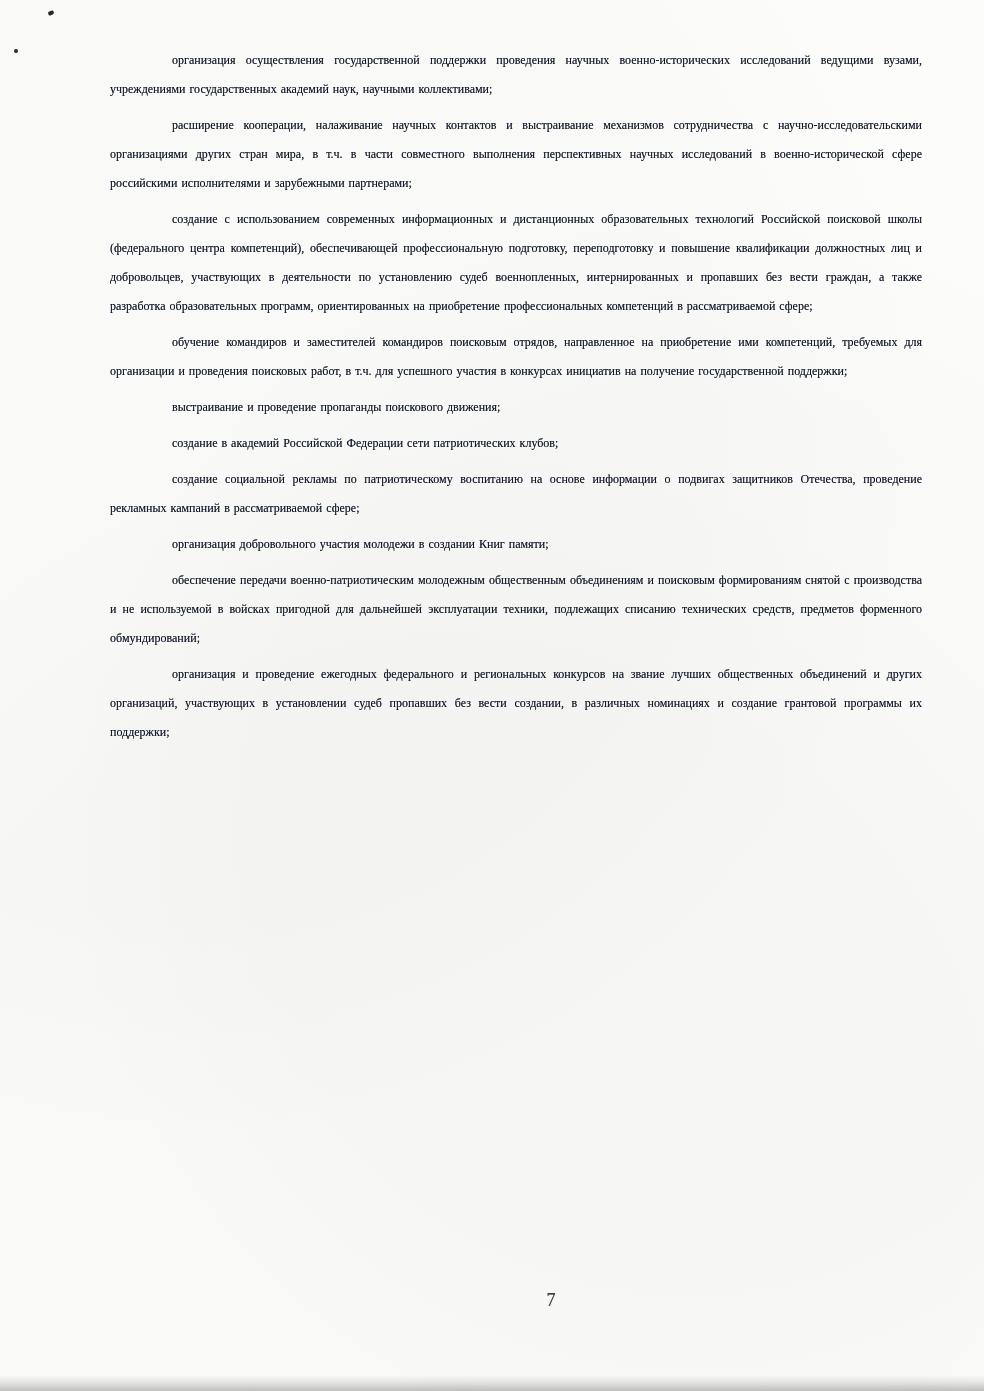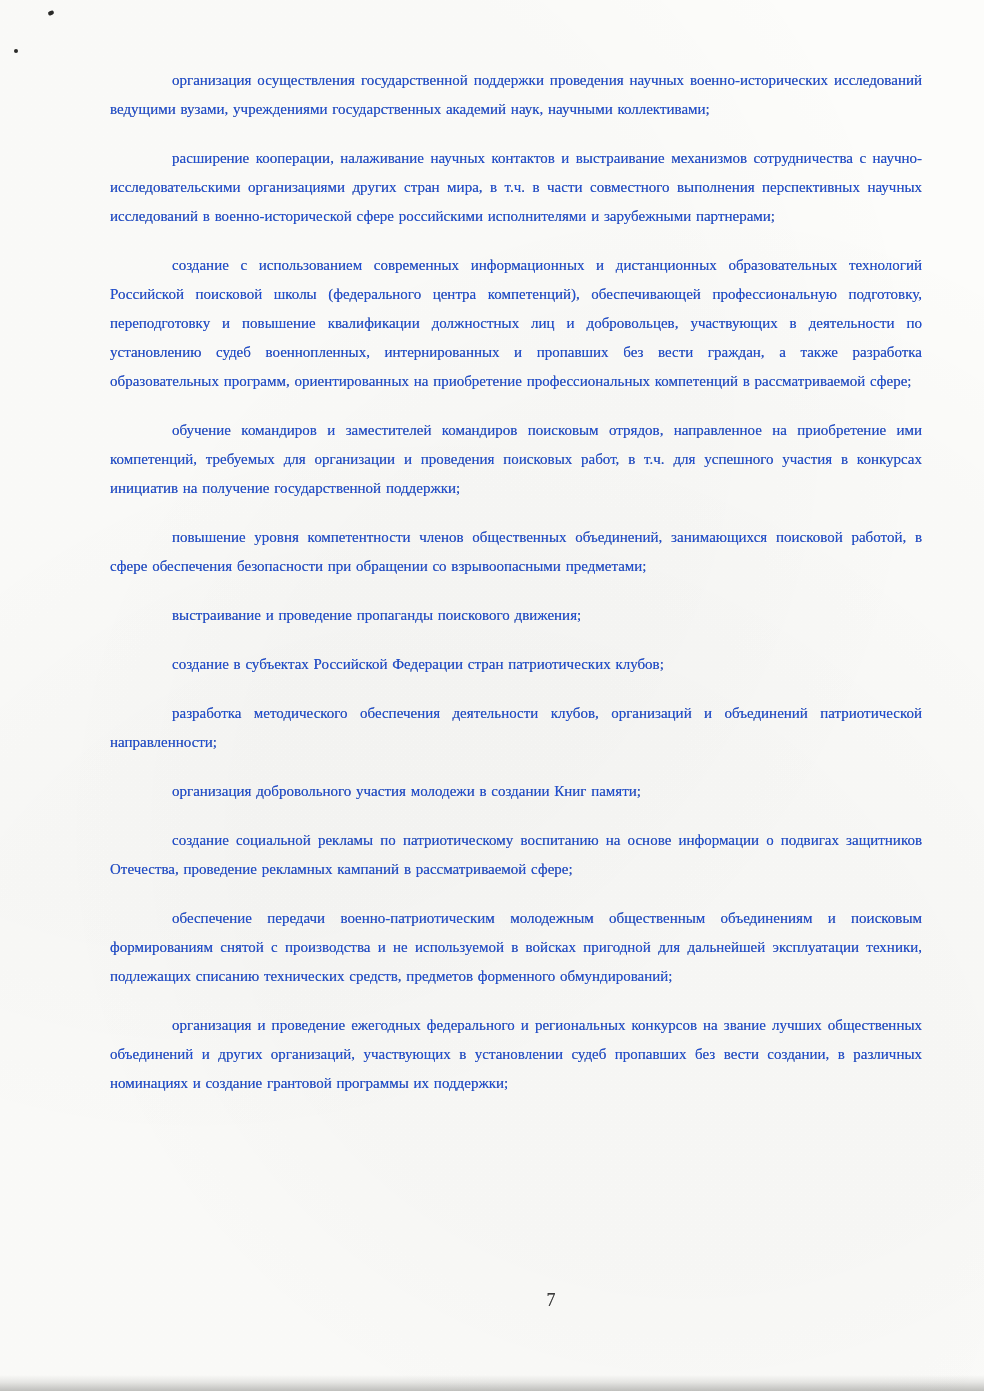--- a/index.html
+++ b/index.html
@@ -27,30 +27,29 @@
       radial-gradient(circle at 45% 85%, rgba(0,0,0,0.010) 0 40%, transparent 60%);
     pointer-events: none;
   }
   .text-block {
     position: absolute;
     left: 110px;
     top: 46px;
     width: 812px;
   }
   .para {
-    font-size: 15px;
+    font-size: 12px;
     line-height: 29px;
     text-align: justify;
     text-align-last: left;
     text-indent: 62px;
     margin-bottom: 7px;
-    color: #1d4ed8;
+    color: #0f172a;
     text-shadow: 0 0 0.45px rgba(30,30,30,0.55);
     word-spacing: 1px;
-    margin-top: 20px;
   }
   .page-number {
     position: absolute;
     top: 1290px;
     left: 0;
     width: 984px;
     text-align: center;
     font-size: 18px;
     color: #3a3a3a;
     text-shadow: 0 0 0.4px rgba(40,40,40,0.5);
@@ -85,26 +84,24 @@
 <div class="page">
 
   <span class="speck speck-1"></span>
   <span class="speck speck-2"></span>
 
   <div class="text-block">
     <p class="para">организация осуществления государственной поддержки проведения научных военно-исторических исследований ведущими вузами, учреждениями государственных академий наук, научными коллективами;</p>
     <p class="para">расширение кооперации, налаживание научных контактов и выстраивание механизмов сотрудничества с научно-исследовательскими организациями других стран мира, в т.ч. в части совместного выполнения перспективных научных исследований в военно-исторической сфере российскими исполнителями и зарубежными партнерами;</p>
     <p class="para">создание с использованием современных информационных и дистанционных образовательных технологий Российской поисковой школы (федерального центра компетенций), обеспечивающей профессиональную подготовку, переподготовку и повышение квалификации должностных лиц и добровольцев, участвующих в деятельности по установлению судеб военнопленных, интернированных и пропавших без вести граждан, а также разработка образовательных программ, ориентированных на приобретение профессиональных компетенций в рассматриваемой сфере;</p>
     <p class="para">обучение командиров и заместителей командиров поисковым отрядов, направленное на приобретение ими компетенций, требуемых для организации и проведения поисковых работ, в т.ч. для успешного участия в конкурсах инициатив на получение государственной поддержки;</p>
-    <p class="para">повышение уровня компетентности членов общественных объединений, занимающихся поисковой работой, в сфере обеспечения безопасности при обращении со взрывоопасными предметами;</p>
     <p class="para">выстраивание и проведение пропаганды поискового движения;</p>
-    <p class="para">создание в субъектах Российской Федерации стран патриотических клубов;</p>
-    <p class="para">разработка методического обеспечения деятельности клубов, организаций и объединений патриотической направленности;</p>
+    <p class="para">создание в академий Российской Федерации сети патриотических клубов;</p>
+    <p class="para">создание социальной рекламы по патриотическому воспитанию на основе информации о подвигах защитников Отечества, проведение рекламных кампаний в рассматриваемой сфере;</p>
     <p class="para">организация добровольного участия молодежи в создании Книг памяти;</p>
-    <p class="para">создание социальной рекламы по патриотическому воспитанию на основе информации о подвигах защитников Отечества, проведение рекламных кампаний в рассматриваемой сфере;</p>
     <p class="para">обеспечение передачи военно-патриотическим молодежным общественным объединениям и поисковым формированиям снятой с производства и не используемой в войсках пригодной для дальнейшей эксплуатации техники, подлежащих списанию технических средств, предметов форменного обмундирований;</p>
     <p class="para">организация и проведение ежегодных федерального и региональных конкурсов на звание лучших общественных объединений и других организаций, участвующих в установлении судеб пропавших без вести создании, в различных номинациях и создание грантовой программы их поддержки;</p>
   </div>
 
   <div class="page-number">7</div>
 
   <div class="bottom-shadow"></div>
 
 </div>
 

